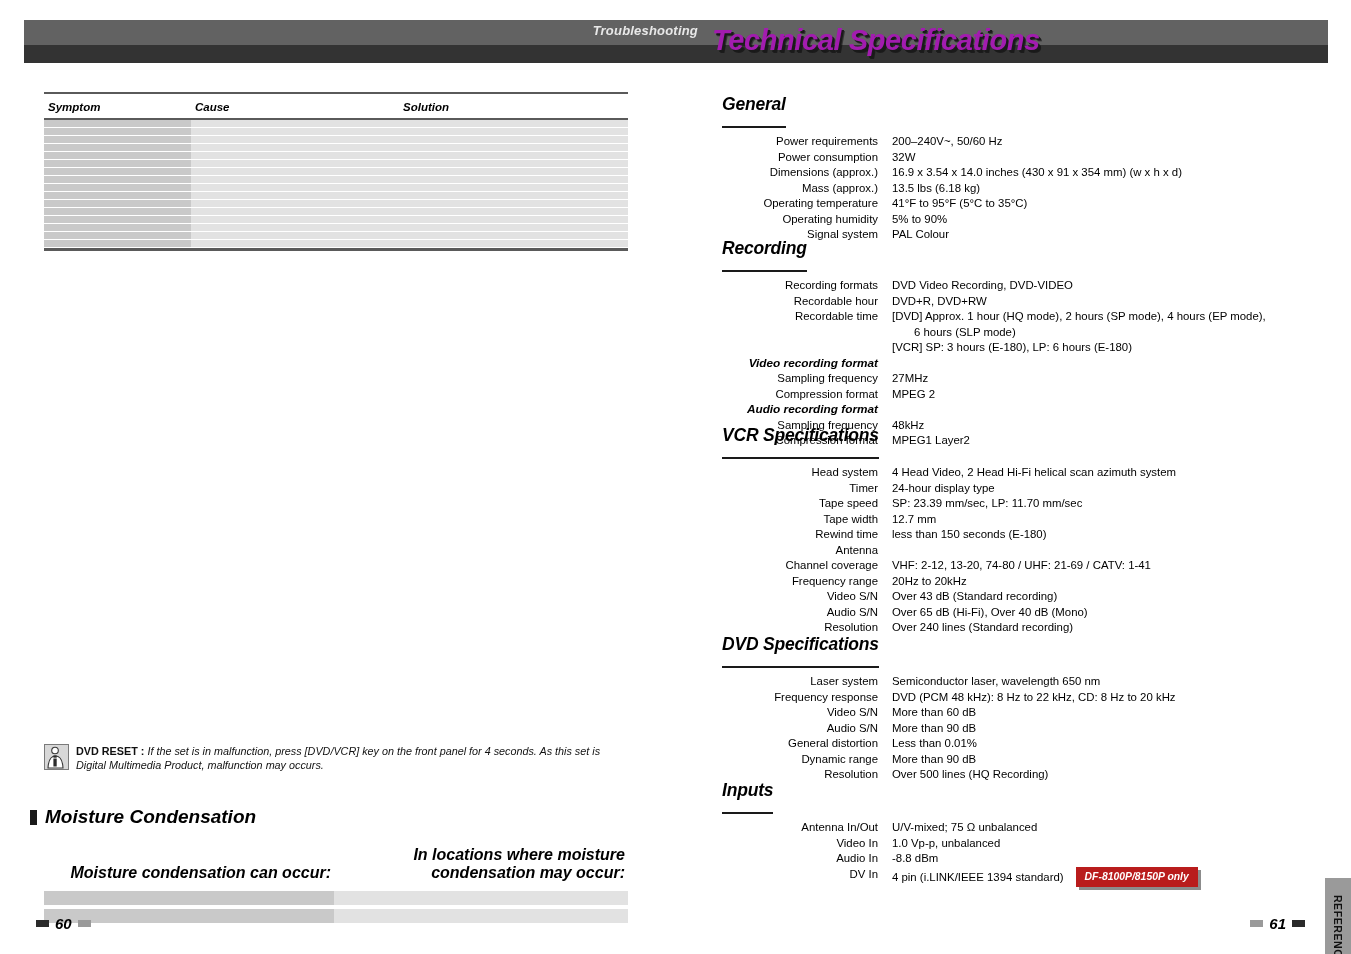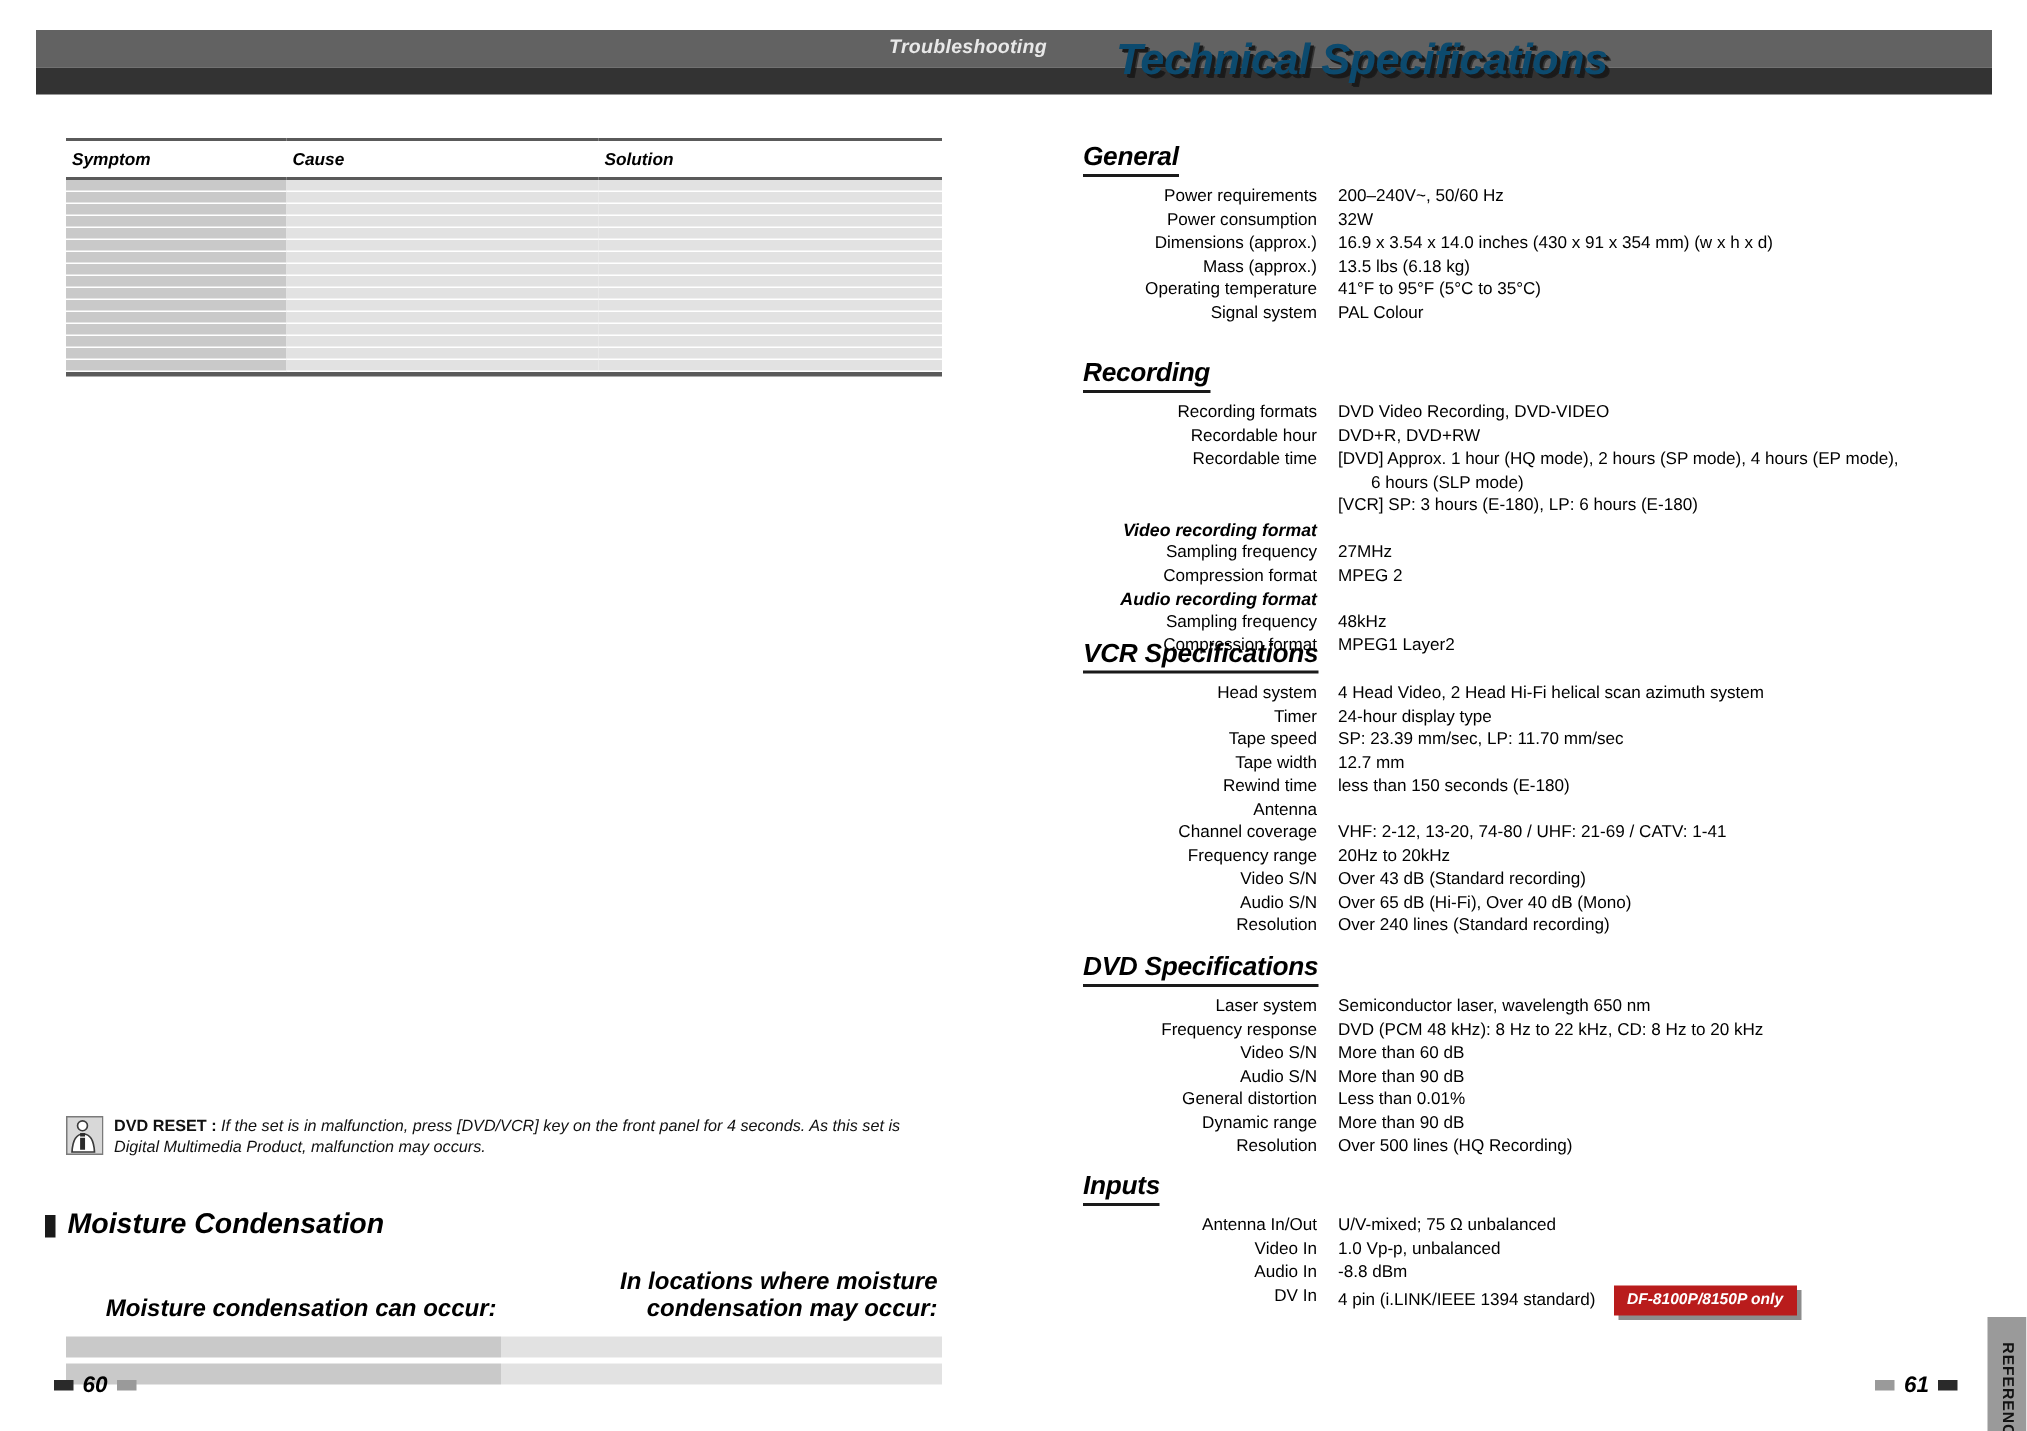--- a/index.html
+++ b/index.html
@@ -19,23 +19,23 @@
   .hdr { position: absolute; left: 0; top: 0; width: 1351px; height: 64px; }
   .hdr-gray { position: absolute; left: 24px; top: 20px; width: 1304px; height: 25px; background: #626262; }
   .hdr-dark { position: absolute; left: 24px; top: 45px; width: 1304px; height: 18px; background: #333333; }
   .hdr-running {
     position: absolute; right: 653px; top: 23px;
     font-size: 13px; font-weight: bold; font-style: italic;
     color: #e8e8e8; letter-spacing: .2px;
     white-space: nowrap;
   }
   .hdr-title {
-    position: absolute; left: 744px; top: 24px;
+    position: absolute; left: 712px; top: 24px;
     font-size: 29px; font-weight: bold; font-style: italic;
-    color: #0c4a6e;
+    color: #a21caf;
     letter-spacing: -0.4px;
     white-space: nowrap;
     text-shadow: 2px 2px 0 #1a1a1a, 3px 3px 0 rgba(0,0,0,.45);
   }
 
   
   .page-left  { position: absolute; left: 0;   top: 64px; width: 676px; height: 890px; }
   .page-right { position: absolute; left: 676px; top: 64px; width: 675px; height: 890px; }
 
   
@@ -117,21 +117,21 @@
   .pgnum .dash-d { width: 13px; height: 7px; background: #2a2a2a; }
   .pgnum .dash-l { width: 13px; height: 7px; background: #9a9a9a; }
   .pg-left { left: 36px; }
   .pg-right { right: 46px; }
 
   
   .spec-h {
     font-size: 17.5px; font-weight: bold; font-style: italic;
     border-bottom: 2.2px solid #1a1a1a;
     display: inline-block;
-    padding-bottom: 1px;
+    padding-bottom: 11px;
     letter-spacing: -0.2px;
   }
   .spec-block { position: absolute; left: 46px; width: 620px; }
   .srow { display: flex; font-size: 11.4px; line-height: 15.5px; }
   .slabel { width: 170px; flex: 0 0 170px; text-align: right; padding-right: 14px; }
   .sval   { flex: 1 1 auto; }
   .sval .cont { padding-left: 22px; display: block; }
   .sub-h { width: 170px; flex: 0 0 170px; text-align: right; padding-right: 14px;
            font-weight: bold; font-style: italic; font-size: 11.8px; }
   .badge {
@@ -336,20 +336,24 @@
           </div>
           <div class="srow">
             <div class="slabel">Mass (approx.)</div>
             <div class="sval"><span>13.5 lbs (6.18 kg)</span></div>
           </div>
           <div class="srow">
             <div class="slabel">Operating temperature</div>
             <div class="sval"><span>41°F to 95°F (5°C to 35°C)</span></div>
           </div>
           <div class="srow">
+            <div class="slabel">Operating humidity</div>
+            <div class="sval"><span>5% to 90%</span></div>
+          </div>
+          <div class="srow">
             <div class="slabel">Signal system</div>
             <div class="sval"><span>PAL Colour</span></div>
           </div>
         </div></div>
       <div class="spec-block" style="top: 174px;"><div class="spec-h">Recording</div><div style="margin-top: 6px;">
           <div class="srow">
             <div class="slabel">Recording formats</div>
             <div class="sval"><span>DVD Video Recording, DVD-VIDEO</span></div>
           </div>
           <div class="srow">

